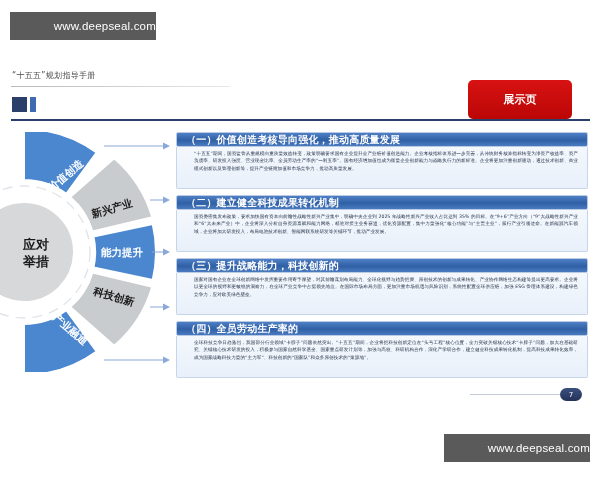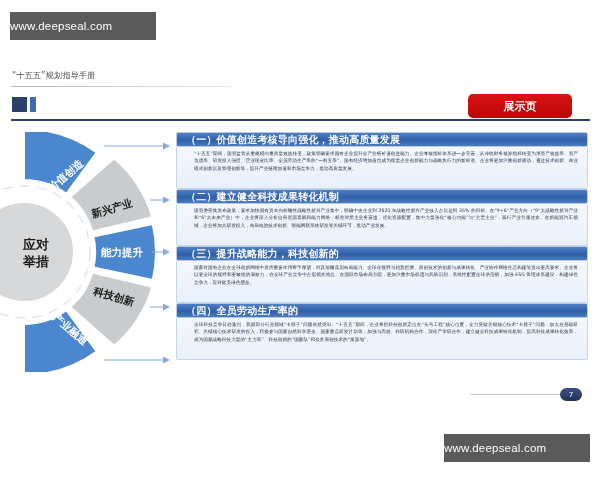--- a/index.html
+++ b/index.html
@@ -11,21 +11,21 @@
     overflow:hidden;
   }
 
   
   .wm {
     position:absolute;
     background:#5a5a5a;
     color:#ffffff;
     display:flex;
     align-items:center;
-    justify-content:flex-start;
+    justify-content:flex-end;
     font-size:11.5px;
     letter-spacing:.2px;
     font-family:"Liberation Sans",sans-serif;
   }
   .wm-top { left:10px; top:12px; width:146px; height:28px; }
   .wm-bottom { left:444px; top:434px; width:146px; height:28px; }
 
   
   .hdr-sub {
     position:absolute; left:12px; top:70px;
@@ -45,41 +45,41 @@
   .hdr-title {
     font-size:13.5px; font-weight:bold; color:#111111;
     white-space:nowrap; letter-spacing:-.1px;
   }
   .hdr-underline {
     position:absolute; left:11px; top:119px; width:579px; height:1.5px;
     background:#2b3f6b;
   }
 
   .badge-show {
-    position:absolute; left:468px; top:94px; width:104px; height:24px;
+    position:absolute; left:468px; top:80px; width:104px; height:39px;
     background:linear-gradient(to bottom,#d81212,#bb0606);
     border-radius:5px;
     display:flex; align-items:center; justify-content:center;
     color:#ffffff; font-size:11px; font-weight:bold;
   }
 
   
   .wheel { position:absolute; left:0px; top:132px; width:180px; height:240px; }
   .wheel svg { display:block; }
   .seg-label {
     font-size:10.5px; font-weight:bold;
     font-family:"DejaVu Sans",sans-serif;
   }
   .seg-label-on-blue { fill:#ffffff; }
   .seg-label-on-gray { fill:#1b1b1b; }
   .core-label { font-size:13px; font-weight:bold; fill:#1b1b1b; }
 
   
   .content { position:absolute; left:176px; top:132px; width:412px; }
-  .block { margin-bottom:0; }
+  .block { margin-bottom:6px; }
   .block-hd {
     height:15px;
     background:linear-gradient(to bottom,#4f7fc4,#2f5fa4 55%,#4a7abf);
     border:1px solid #b9cbe4;
     border-radius:2px;
     display:flex; align-items:center;
     padding-left:9px;
     color:#ffffff; font-size:10px; font-weight:bold;
     letter-spacing:.2px;
   }

